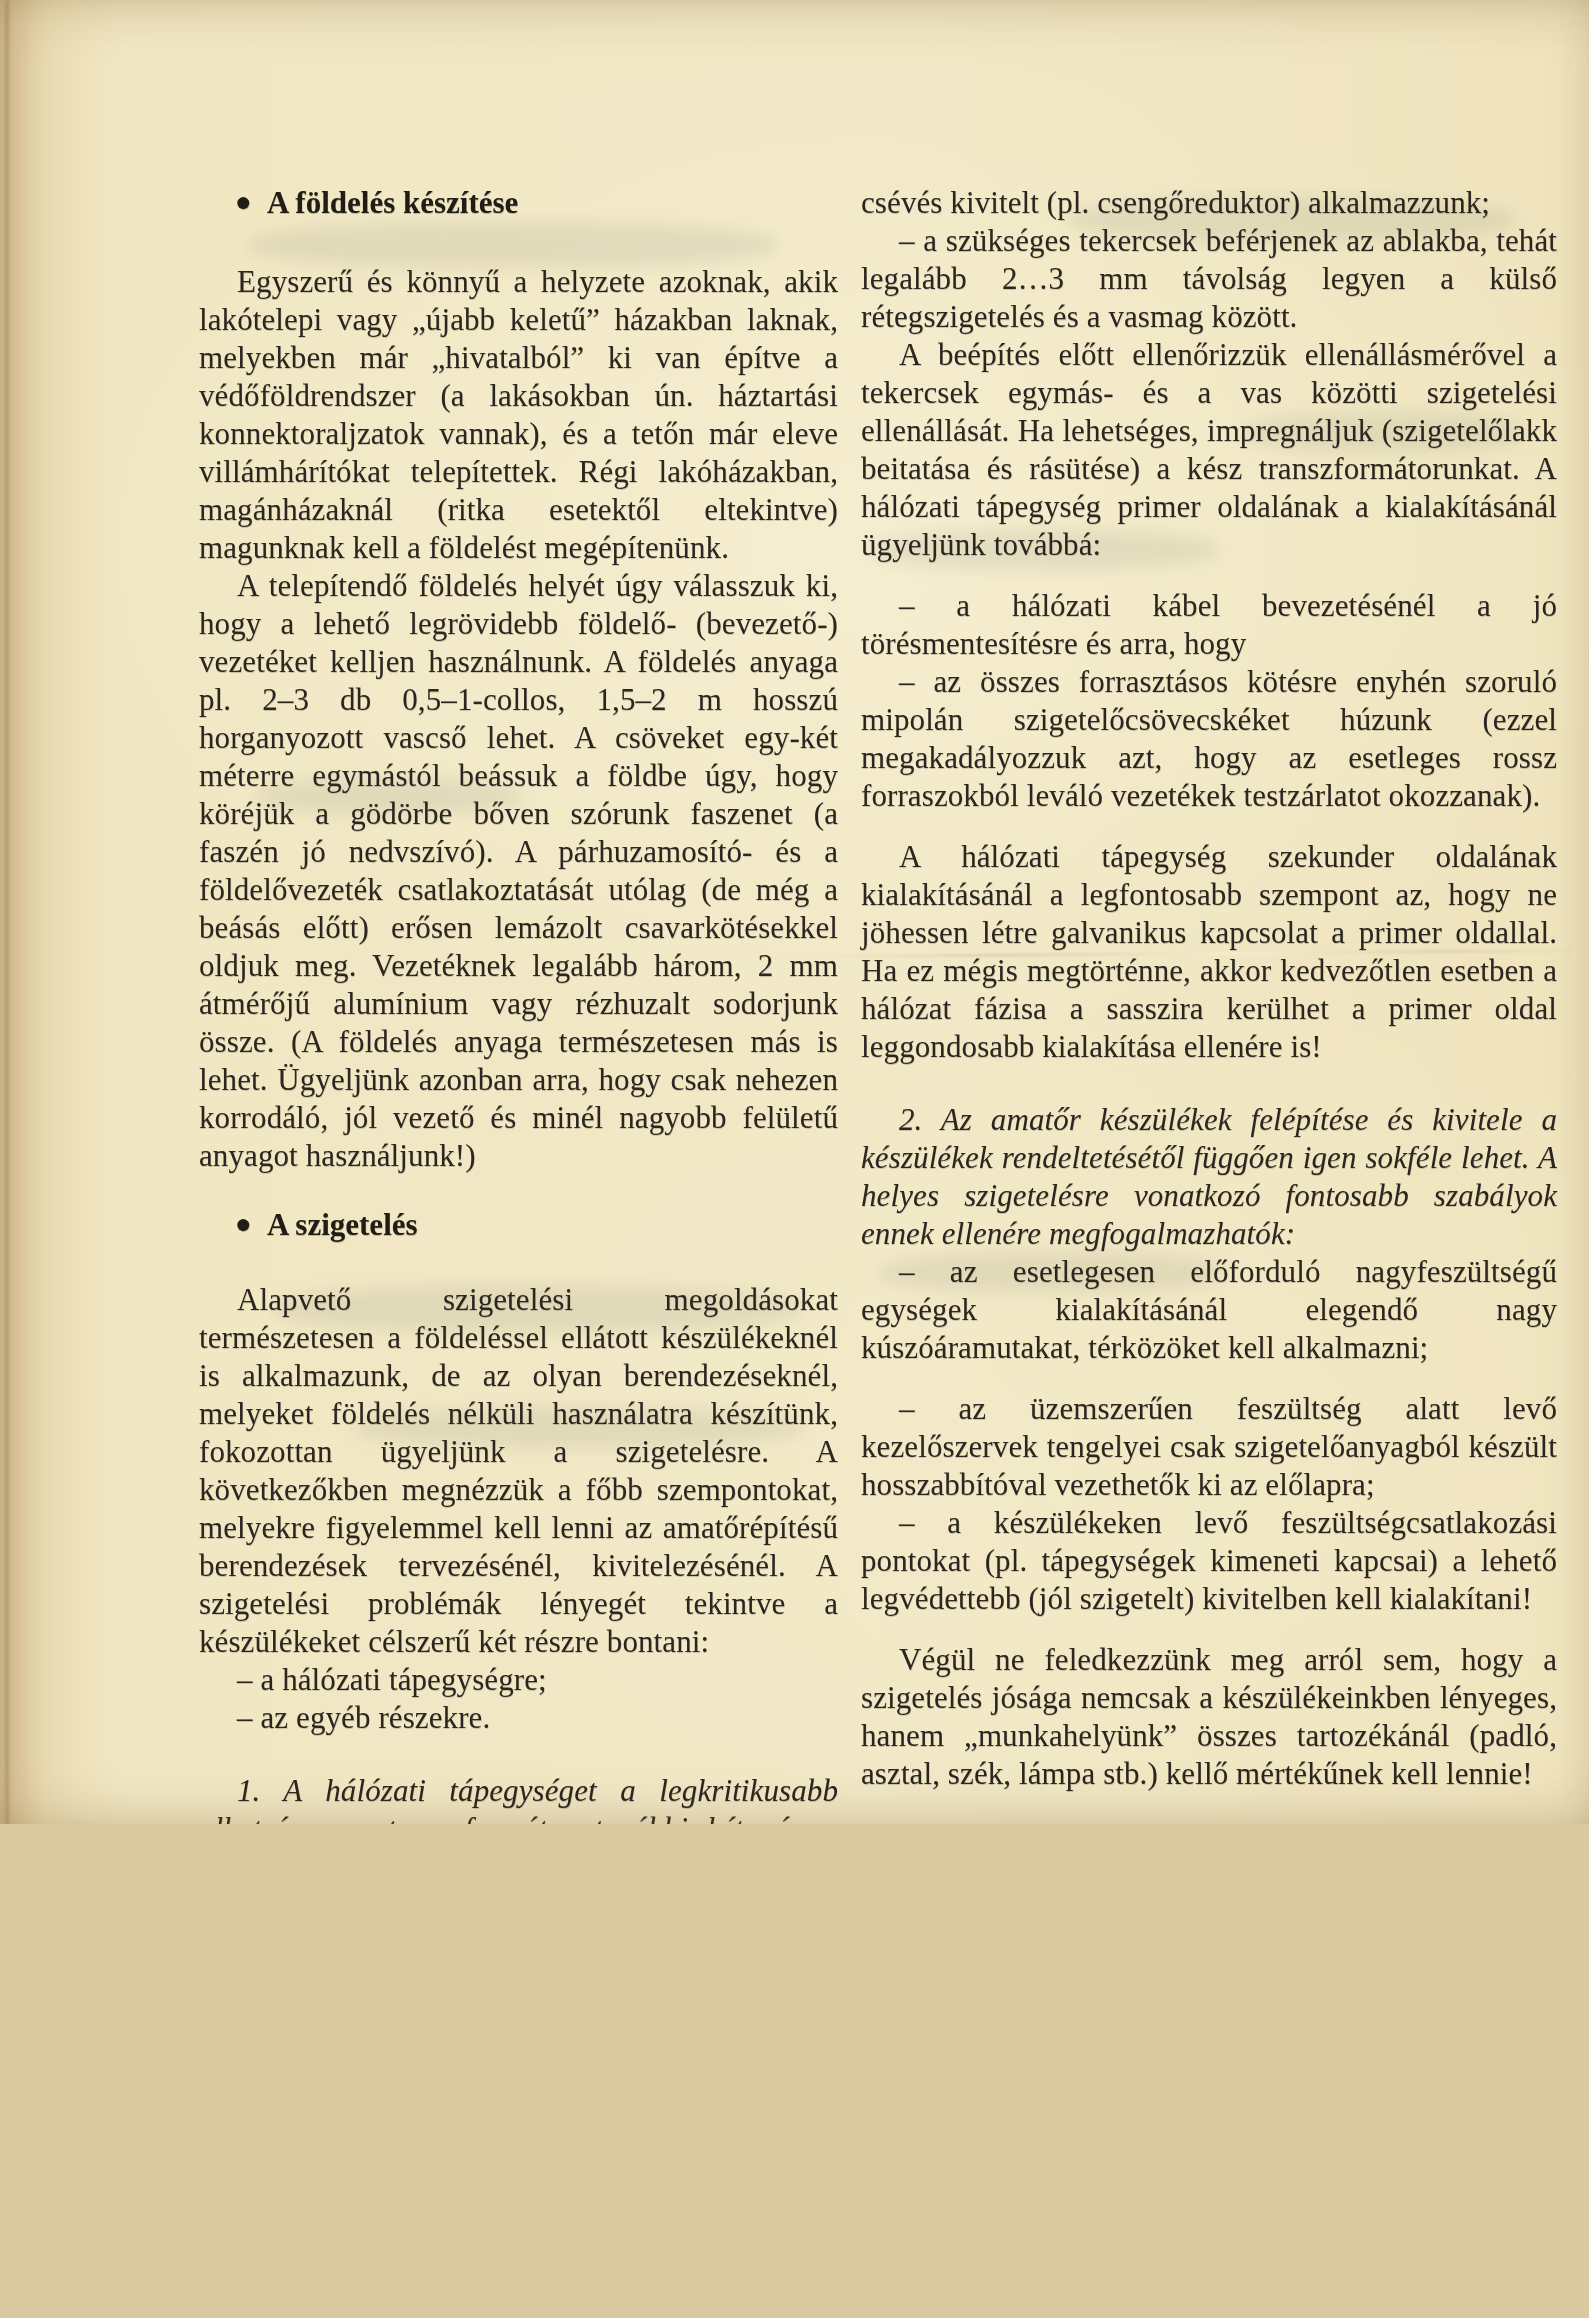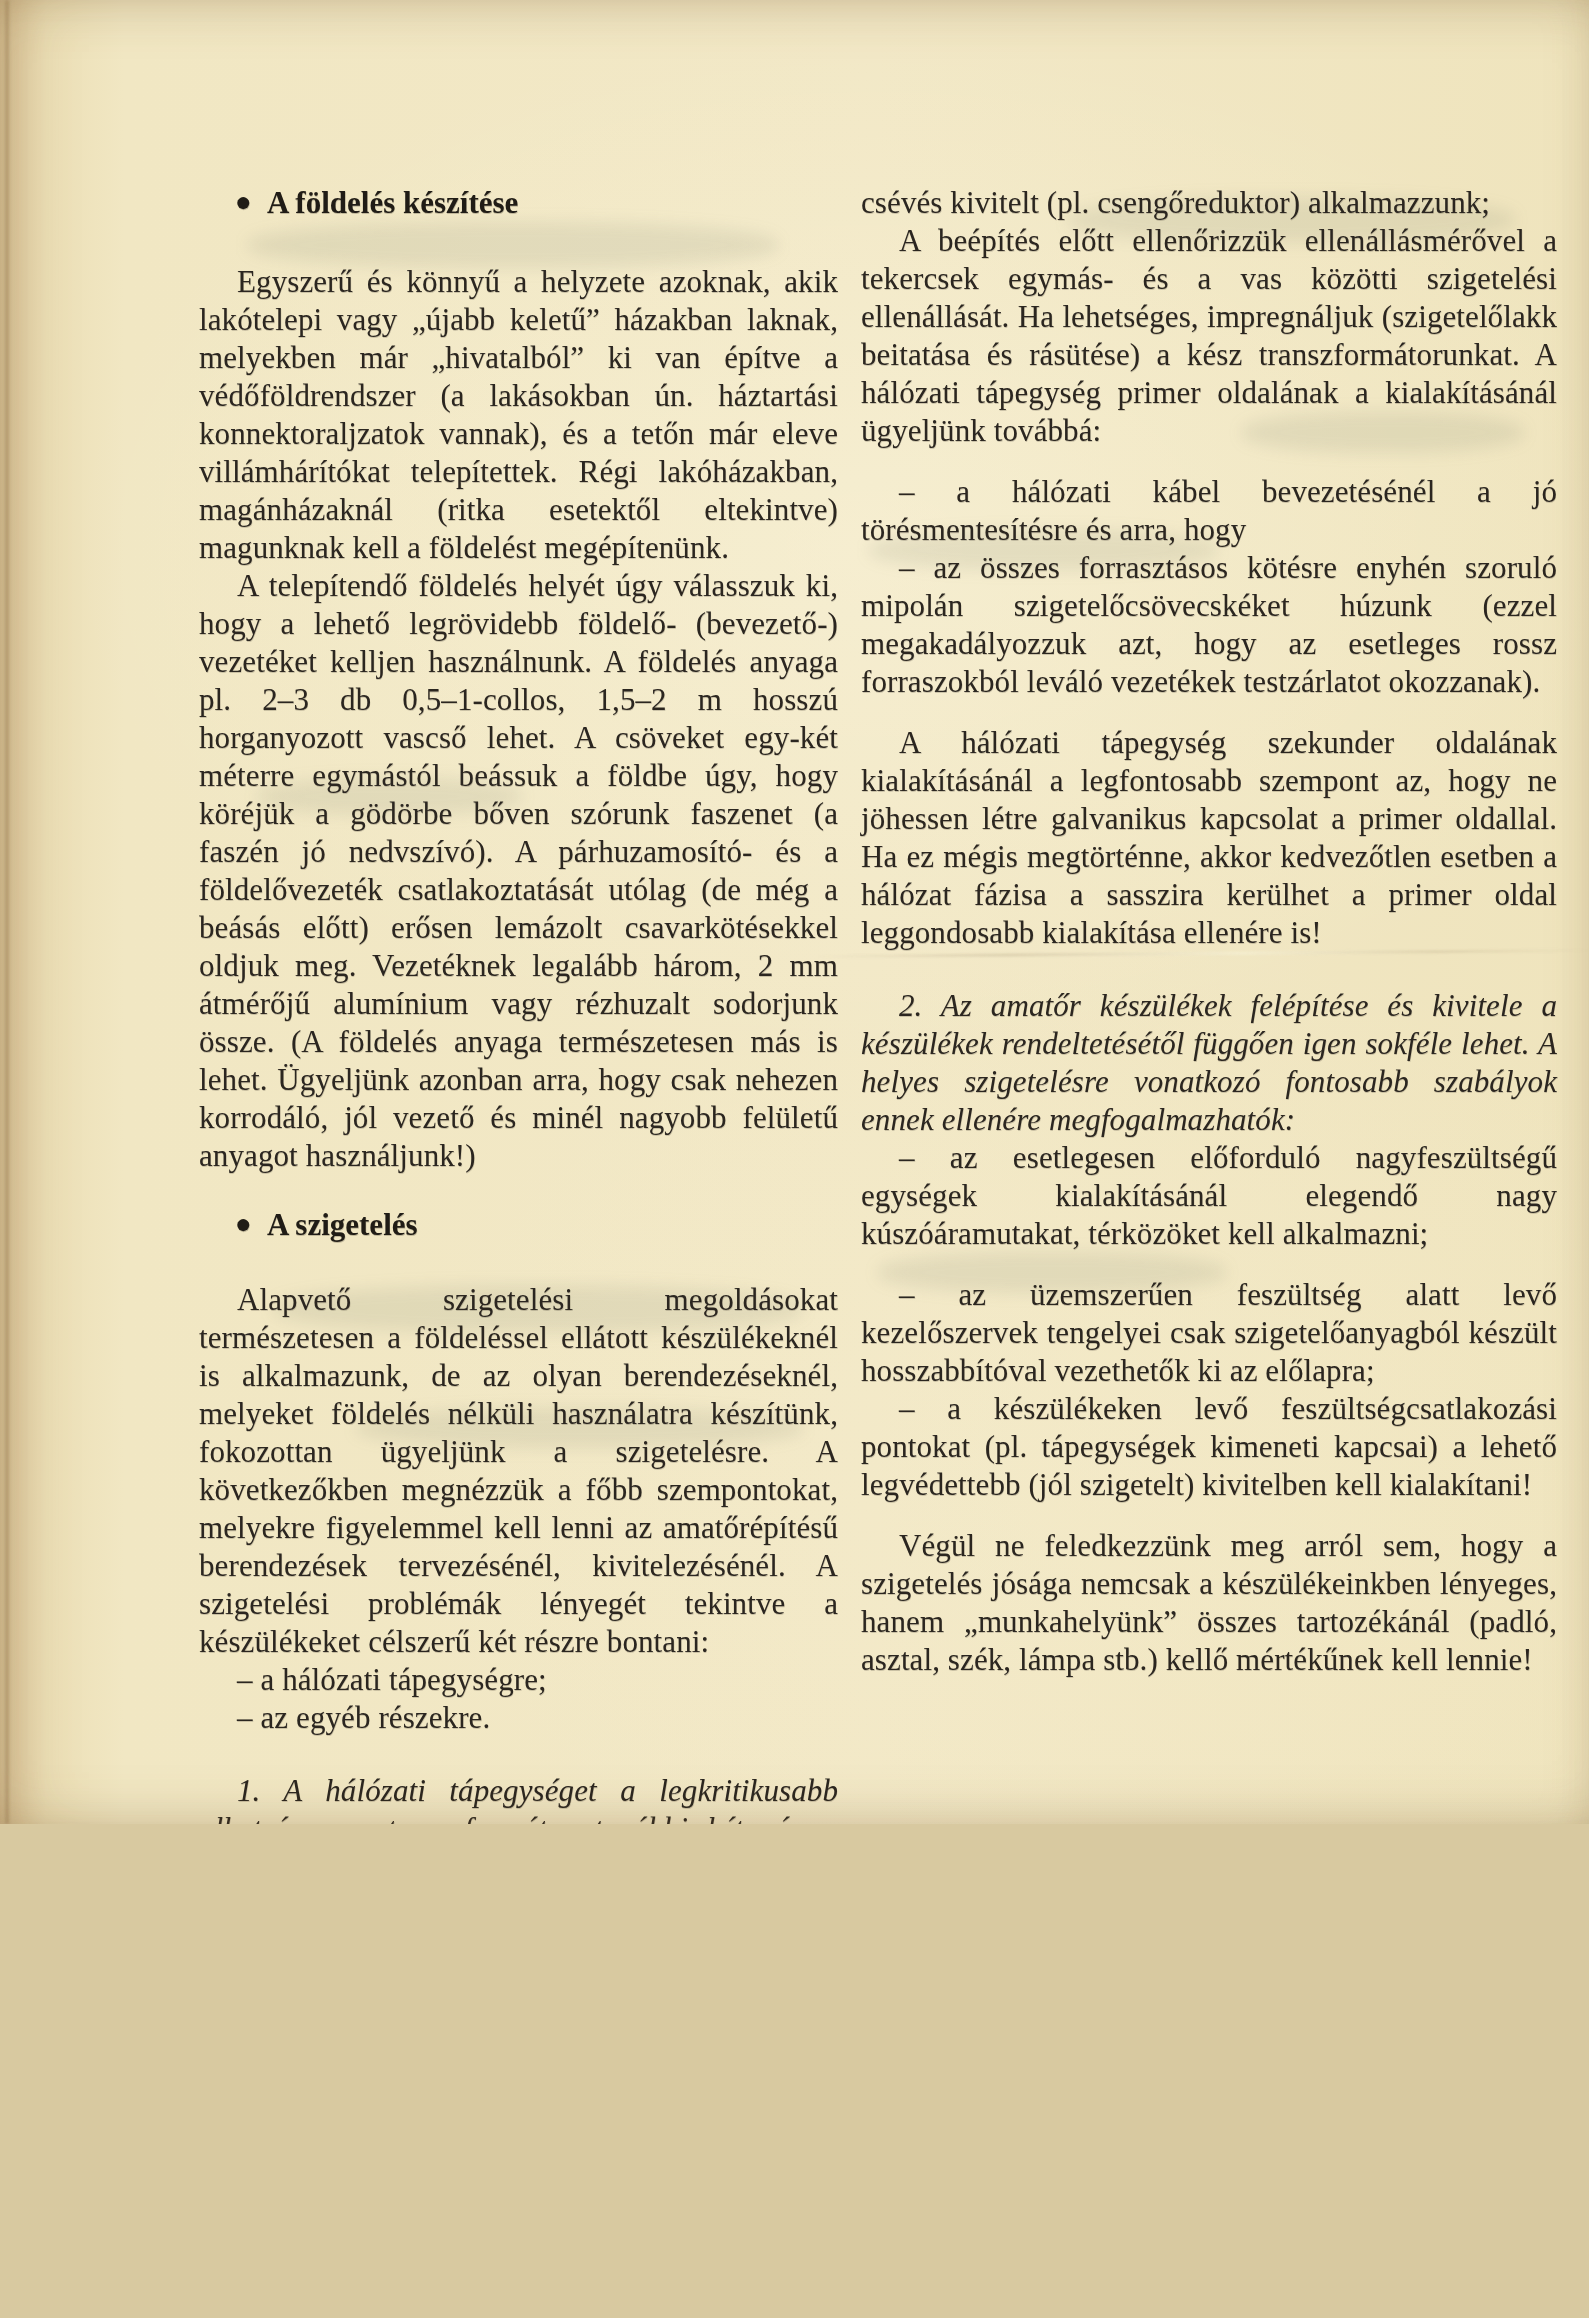--- a/index.html
+++ b/index.html
@@ -157,20 +157,21 @@
       </h2>
       <p class="indent">Alapvető szigetelési megoldásokat természetesen a földeléssel ellátott készülékeknél is alkalmazunk, de az olyan berendezéseknél, melyeket földelés nélküli használatra készítünk, fokozottan ügyeljünk a szigetelésre. A következőkben megnézzük a főbb szempontokat, melyekre figyelemmel kell lenni az amatőrépítésű berendezések tervezésénél, kivitelezésénél. A szigetelési problémák lényegét tekintve a készülékeket célszerű két részre bontani:</p>
       <p class="item">– a hálózati tápegységre;</p>
       <p class="item">– az egyéb részekre.</p>
       <p class="indent gap-md">1. A hálózati tápegységet a legkritikusabb alkatrésze, a transzformátor további két részre bontja: a primer és a szekunder oldalra. No, de először nézzük magát a transzformátort! Az elkészítésnél ügyeljünk arra:</p>
       <p class="item">– hogy a primer és a szekunder tekercsek között jó legyen a szigetelés, több menet szigetelőpapírt használjunk, hogy osztott</p>
     </section>
 
     <section class="col col-right">
       <p>csévés kivitelt (pl. csengőreduktor) alkalmazzunk;</p>
+      <p class="item">– a szükséges tekercsek beférjenek az ablakba, tehát legalább 2…3 mm távolság legyen a külső rétegszigetelés és a vasmag között.</p>
       <p class="indent">A beépítés előtt ellenőrizzük ellenállásmérővel a tekercsek egymás- és a vas közötti szigetelési ellenállását. Ha lehetséges, impregnáljuk (szigetelőlakk beitatása és rásütése) a kész transzformátorunkat. A hálózati tápegység primer oldalának a kialakításánál ügyeljünk továbbá:</p>
       <p class="item gap-sm">– a hálózati kábel bevezetésénél a jó törésmentesítésre és arra, hogy</p>
       <p class="item">– az összes forrasztásos kötésre enyhén szoruló mipolán szigetelőcsövecskéket húzunk (ezzel megakadályozzuk azt, hogy az esetleges rossz forraszokból leváló vezetékek testzárlatot okozzanak).</p>
       <p class="indent gap-sm">A hálózati tápegység szekunder oldalának kialakításánál a legfontosabb szempont az, hogy ne jöhessen létre galvanikus kapcsolat a primer oldallal. Ha ez mégis megtörténne, akkor kedvezőtlen esetben a hálózat fázisa a sasszira kerülhet a primer oldal leggondosabb kialakítása ellenére is!</p>
       <p class="indent gap-md">2. Az amatőr készülékek felépítése és kivitele a készülékek rendeltetésétől függően igen sokféle lehet. A helyes szigetelésre vonatkozó fontosabb szabályok ennek ellenére megfogalmazhatók:</p>
       <p class="item">– az esetlegesen előforduló nagyfeszültségű egységek kialakításánál elegendő nagy kúszóáramutakat, térközöket kell alkalmazni;</p>
       <p class="item gap-sm">– az üzemszerűen feszültség alatt levő kezelőszervek tengelyei csak szigetelőanyagból készült hosszabbítóval vezethetők ki az előlapra;</p>
       <p class="item">– a készülékeken levő feszültségcsatlakozási pontokat (pl. tápegységek kimeneti kapcsai) a lehető legvédettebb (jól szigetelt) kivitelben kell kialakítani!</p>
       <p class="indent gap-sm">Végül ne feledkezzünk meg arról sem, hogy a szigetelés jósága nemcsak a készülékeinkben lényeges, hanem „munkahelyünk” összes tartozékánál (padló, asztal, szék, lámpa stb.) kellő mértékűnek kell lennie!</p>
     </section>

